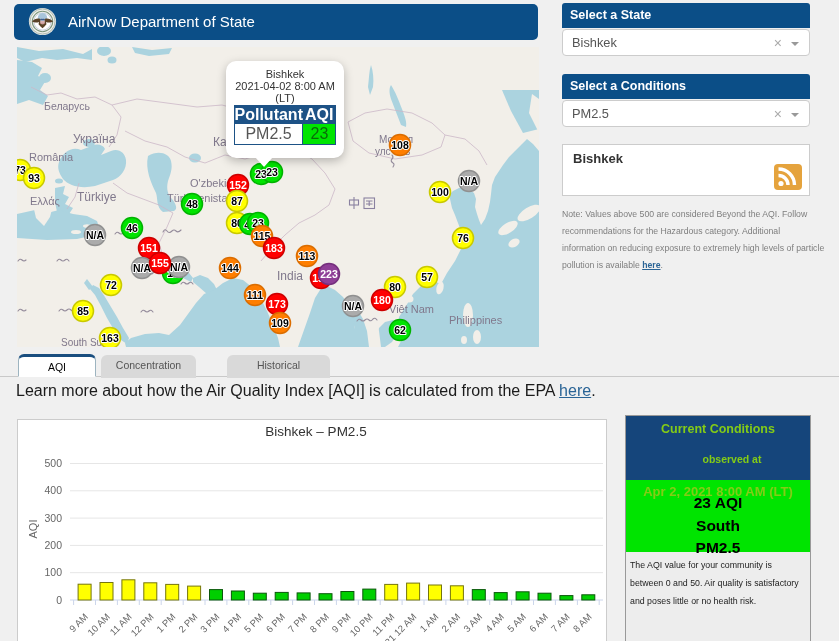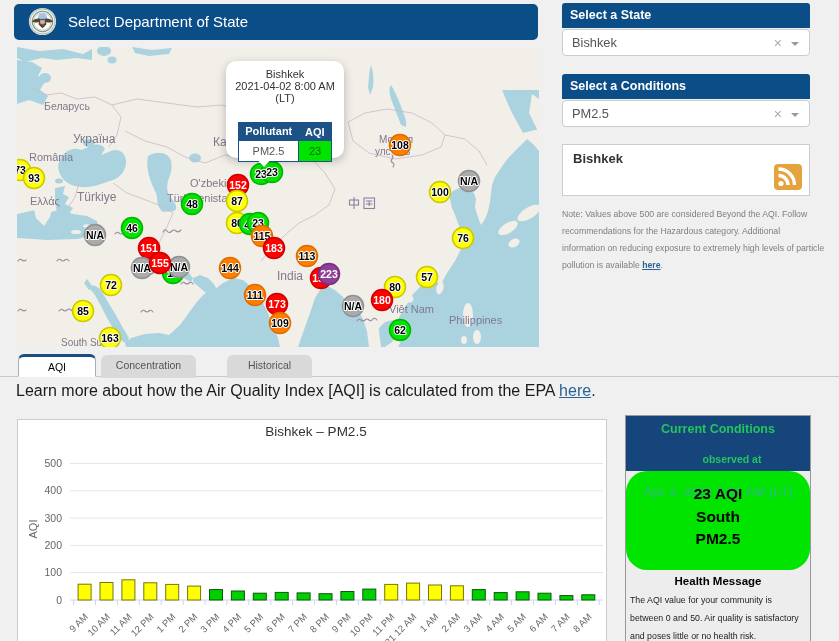--- a/index.html
+++ b/index.html
@@ -24,56 +24,56 @@
   #note { left:562px; top:206px; width:300px; font-size:8.7px; color:#7e7e7e; line-height:17px; }
   #note a { color:#2a6496; font-weight:bold; }
 
   
   #tabline { left:0; top:376px; width:839px; height:1px; background:#c9c9c9; }
   .tab { top:354px; height:23px; font-size:10.5px; text-align:center; line-height:21px;
     border-radius:6px 6px 0 0; }
   #tab1 { left:18px; width:78px; background:#fff; border:1px solid #9db4c0;
     border-top:3px solid #1a4e7f; border-bottom:1px solid #fff; color:#000; z-index:3; }
   #tab2 { left:101px; width:95px; background:#d9d9d9; color:#555; top:355px;}
-  #tab3 { left:227px; width:85px; background:#d9d9d9; color:#555; top:355px;}
+  #tab3 { left:227px; width:103px; background:#d9d9d9; color:#555; top:355px;}
   #learn { left:16px; top:382px; font-size:16px; color:#1b1b1b; }
   #learn a { color:#2a6496; }
 
   
   #chartbox { left:17px; top:419px; width:590px; height:230px; background:#fff; border:1px solid #ccc; }
 
   
   #cc { left:625px; top:415px; width:186px; height:230px; border:1px solid #999; background:#ededed; }
-  #cc-head { background:#15457b; color:#22c55e; text-align:center; padding-top:6px; height:55px; }
+  #cc-head { background:#15457b; color:#84cc16; text-align:center; padding-top:6px; height:64px; }
   #cc-head .l1 { font-size:12.5px; font-weight:bold; }
   #cc-head .l2 { font-size:10.5px; font-weight:bold; margin-top:17px;padding-left:28px; }
   #cc-head .l3 { font-size:13px; font-weight:bold; margin-top:19px; }
-  #cc-green { background:#00e400; height:99px; text-align:center; color:#000;
-    font-weight:bold; font-size:15.5px; padding-top:14px;border-radius:21px; }
+  #cc-green { background:#00e400; height:72px; text-align:center; color:#000;
+    font-weight:bold; font-size:15.5px; padding-top:14px; }
   #cc-green div { margin-bottom:4.5px; }
   #cc-gray  { text-align:center; }
   #cc-gray .hm { font-size:11.5px; font-weight:bold; margin-top:5px; }
   #cc-gray .bd { font-size:8.8px; text-align:left; padding:4px 0 0 4px; line-height:18px; color:#222; white-space:nowrap; }
 </style>
 </head>
 <body>
 
 <div class="abs" id="hdr"></div>
 <svg class="abs" style="left:28px; top:7px;" width="29" height="29" viewBox="0 0 33 33">
   <circle cx="16.5" cy="16.5" r="15.5" fill="#dde2e0"></circle>
   <circle cx="16.5" cy="16.5" r="14.2" fill="#f2f2ec" stroke="#9aa89b" stroke-width="0.8"></circle>
   <circle cx="16.5" cy="16.5" r="11.6" fill="#fbfbf8" stroke="#7e967e" stroke-width="1.2"></circle>
   <circle cx="16.5" cy="16.5" r="9.8" fill="#fff" stroke="#8898b8" stroke-width="0.5"></circle>
   <circle cx="16.5" cy="12.3" r="5.4" fill="#a8c4da"></circle>
   <path d="M4.5,16.5 C8,12.5 13,12 16.5,15 C20,12 25,12.5 28.5,16.5 C26,18.2 22.5,18 20.5,17 L21,19.5 L18.5,22.5 L16.5,24.2 L14.5,22.5 L12,19.5 L12.5,17 C10.5,18 7,18.2 4.5,16.5 Z" fill="#5b4328"></path>
   <rect x="14" y="13.5" width="5" height="6.2" rx="2.2" fill="#f3f3f3"></rect>
   <rect x="14" y="13.5" width="5" height="2" rx="1" fill="#3c5d8f"></rect>
   <path d="M14,17 h5 M14,18.5 h5" stroke="#b05050" stroke-width="0.8"></path>
 </svg>
-<div class="abs" id="hdr-title">Select Department of State</div>
+<div class="abs" id="hdr-title">AirNow Department of State</div>
 
 <svg class="abs" style="left:17px; top:47px;" width="522" height="300" viewBox="0 0 522 300" font-family="Liberation Sans, sans-serif">
   <rect width="522" height="300" fill="#f2efe9"></rect>
   <g fill="#abd3df" stroke="none">
 
     <path d="M0,0 L22,4 L46,2 L66,7 L75,2 L75,13 L60,11 L40,13 L25,11 L8,15 L0,11 Z"></path>
 
     <path d="M0,13 L15,15 L25,21 L21,29 L29,33 L23,43 L31,49 L26,58 L12,53 L0,57 Z"></path>
     <ellipse cx="28" cy="31" rx="6" ry="5"></ellipse>
     <ellipse cx="87" cy="4" rx="7" ry="5"></ellipse>
@@ -259,21 +259,21 @@
     <text x="336" y="262.7" fill="#000" stroke="#fff" stroke-width="2" paint-order="stroke" stroke-linejoin="round">N/A</text>
     <circle cx="383" cy="283" r="10.5" fill="#00e400" stroke="#00b300" stroke-width="1.5"></circle>
     <text x="383" y="286.7" fill="#000" stroke="#fff" stroke-width="2" paint-order="stroke" stroke-linejoin="round">62</text>
   </g>
 </svg>
 
 <div class="abs" id="popup" style="left:226px; top:61px; width:118px; height:97px; background:#fff;
   border-radius:10px; box-shadow:0 3px 10px rgba(0,0,0,0.25); z-index:5; text-align:center;
   font-size:11px; color:#333; padding-top:6.5px; line-height:12.3px;">
   Bishkek<br>2021-04-02 8:00 AM<br>(LT)
-  <table style="margin:18px auto 0 auto; border-collapse:collapse; font-size:11px; border:1px solid #1d5286;">
+  <table style="margin:1px auto 0 auto; border-collapse:collapse; font-size:16px; border:1px solid #1d5286;">
     <tbody>
         <tr style="background:#1d5286; color:#fff; font-weight:bold;">
       <td style="width:60px; height:17px; line-height:17px;">Pollutant</td>
       <td style="width:33px;">AQI</td>
     </tr>
     <tr>
       <td style="border:1px solid #1d5286; background:#fff; height:21px; color:#555;">PM2.5</td>
       <td style="border:1px solid #1d5286; background:#00e400; color:#0a6b0a;">23</td>
     </tr>
   </tbody>
@@ -406,16 +406,15 @@
     <div class="l1">Current Conditions</div>
     <div class="l2">observed at</div>
     <div class="l3">Apr 2, 2021 8:00 AM (LT)</div>
   </div>
   <div id="cc-green">
     <div>23 AQI</div>
     <div>South</div>
     <div>PM2.5</div>
   </div>
   <div id="cc-gray">
-    <div class="hm">Health Message</div>
     <div class="bd">The AQI value for your community is<br>between 0 and 50. Air quality is satisfactory<br>and poses little or no health risk.</div>
   </div>
 </div>
 
 </body></html>

